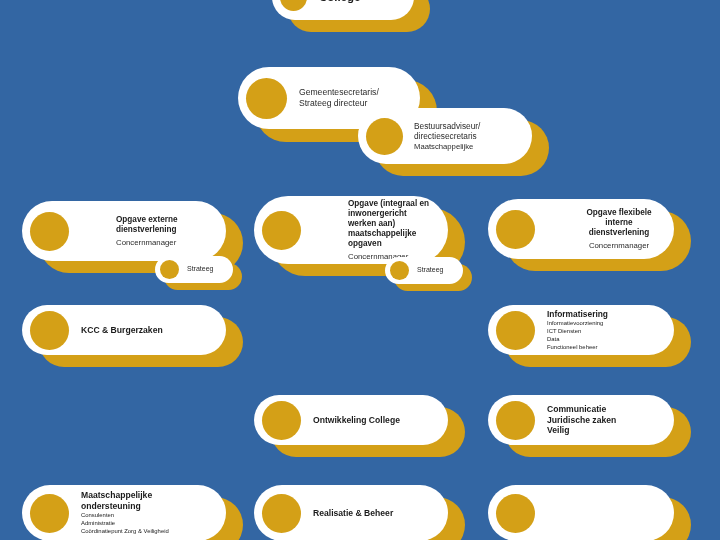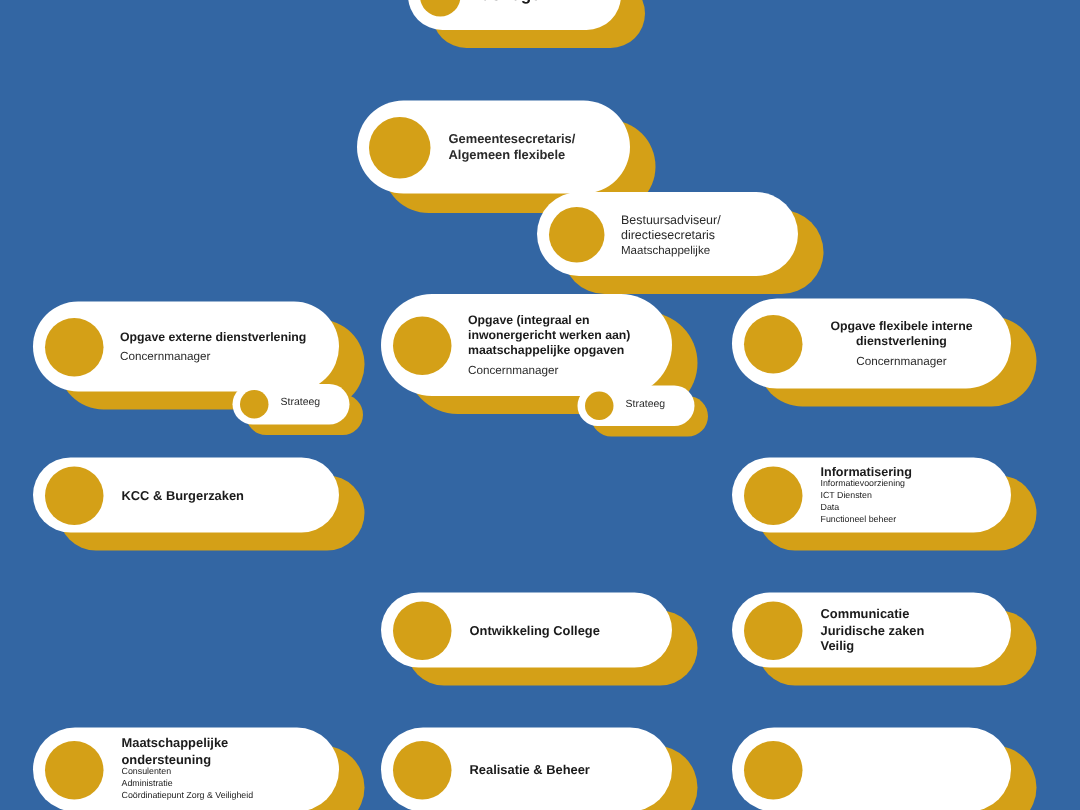--- a/index.html
+++ b/index.html
@@ -86,35 +86,35 @@
   
   #node-college { left: 272px; top: -26px; width: 142px; height: 46px; }
   #node-college .shadow { left: 16px; top: 12px; right: -16px; bottom: -12px; }
   #node-college .pill { padding: 0 6px 0 8px; }
   #node-college .dot { width: 27px; height: 27px; margin-right: 12px; }
   #node-college .title { font-size: 11.5px; }
 
   
   #node-gemsec { left: 238px; top: 67px; width: 182px; height: 62px; }
   #node-gemsec .shadow { left: 17px; top: 13px; right: -17px; bottom: -13px; }
-  #node-gemsec .pill { padding: 0 8px 0 8px; font-weight: bold; }
+  #node-gemsec .pill { padding: 0 8px 0 8px; }
   #node-gemsec .dot { width: 41px; height: 41px; margin-right: 12px; }
   #node-gemsec .subtitle { font-size: 8.6px; }
 
   
-  #node-bestuur { left: 358px; top: 128px; width: 174px; height: 56px; }
+  #node-bestuur { left: 358px; top: 108px; width: 174px; height: 56px; }
   #node-bestuur .shadow { left: 17px; top: 12px; right: -17px; bottom: -12px; }
   #node-bestuur .pill { padding: 0 8px 0 8px; }
   #node-bestuur .dot { width: 37px; height: 37px; margin-right: 11px; }
   #node-bestuur .subtitle { font-size: 8.3px; }
 
   
   .opgave { height: 60px; }
   .opgave .shadow { left: 17px; top: 12px; right: -17px; bottom: -12px; }
-  .opgave .pill { padding: 0 8px 0 8px; }
+  .opgave .pill { padding: 0 8px 0 8px; gap: 36px; }
   .opgave .dot { width: 39px; height: 39px; margin-right: 11px; }
   .opgave .title { font-size: 8.2px; }
   .opgave .subtitle { font-size: 7.8px; margin-top: 3px; }
 
   #node-opg1 { left: 22px;  top: 201px; width: 204px; }
   #node-opg2 { left: 254px; top: 196px; width: 194px; height: 68px; }
   #node-opg3 { left: 488px; top: 199px; width: 186px; text-align: center; }
 
   
   .chip { height: 27px; }
@@ -156,21 +156,21 @@
       </div>
     </div>
   </div>
 
   <div class="node" id="node-gemsec">
     <div class="shadow"></div>
     <div class="pill">
       <div class="dot"></div>
       <div class="txt">
         <div class="subtitle">Gemeentesecretaris/</div>
-        <div class="subtitle">Algemeen flexibele</div>
+        <div class="subtitle">Strateeg directeur</div>
       </div>
     </div>
   </div>
 
   <div class="node" id="node-bestuur">
     <div class="shadow"></div>
     <div class="pill">
       <div class="dot"></div>
       <div class="txt">
         <div class="subtitle">Bestuursadviseur/</div>

